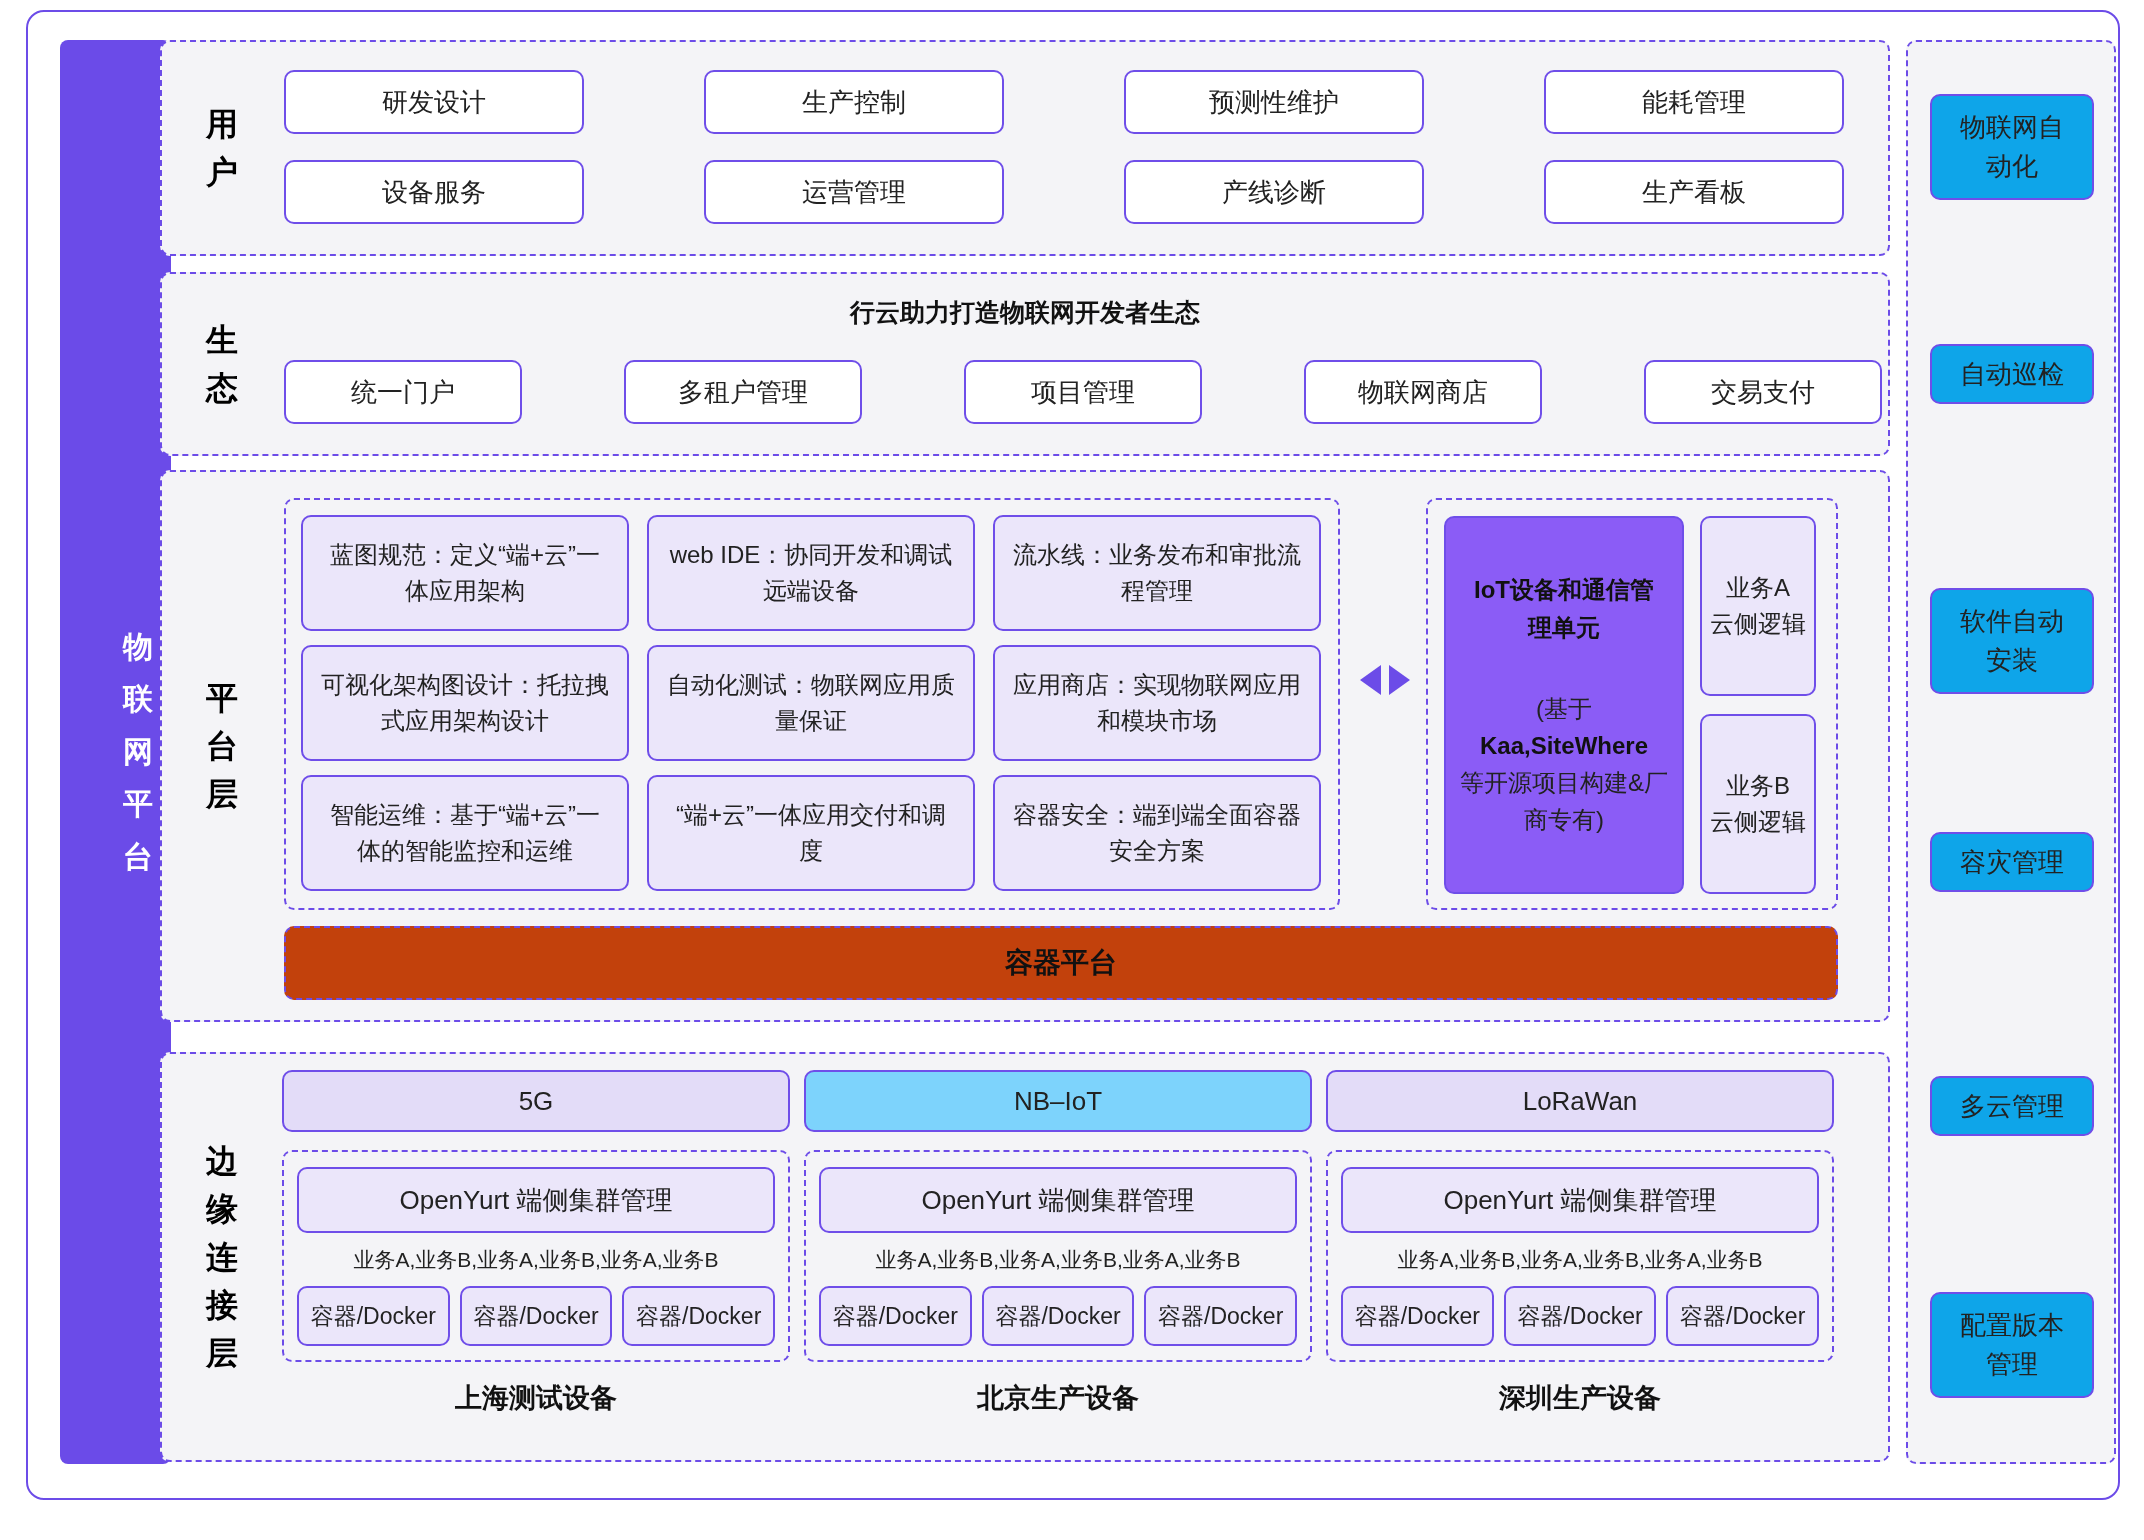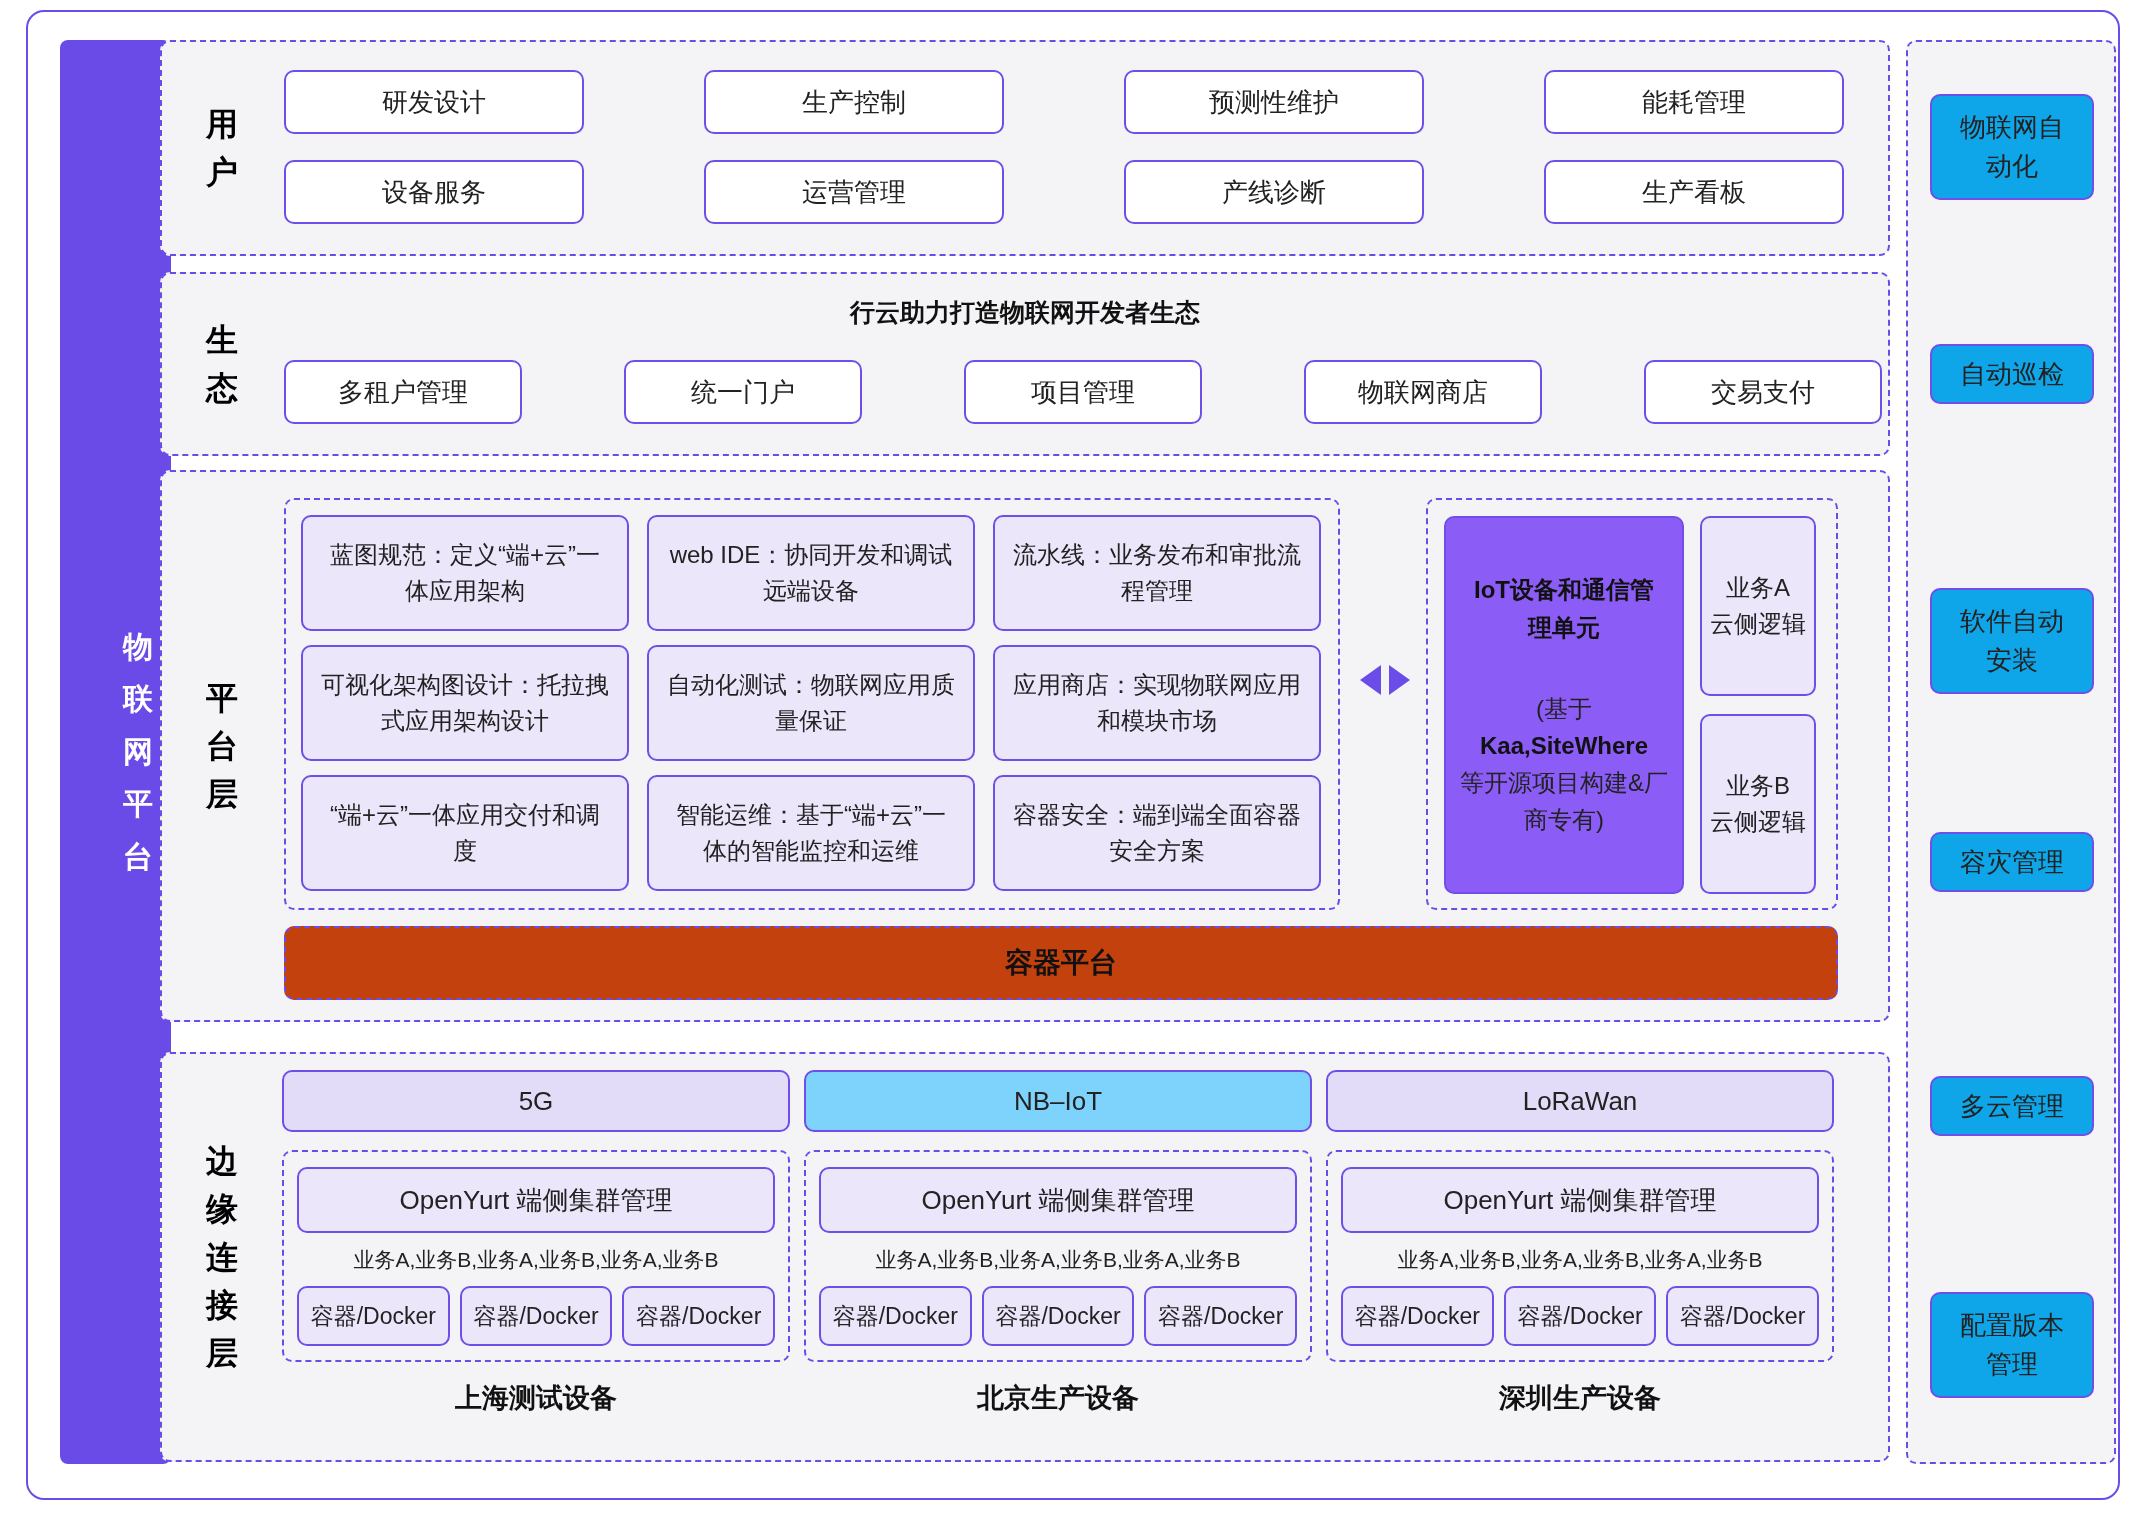--- a/index.html
+++ b/index.html
@@ -105,41 +105,41 @@
       <div class="white-box">运营管理</div>
       <div class="white-box">产线诊断</div>
       <div class="white-box">生产看板</div>
     </div>
   </div>
 
   <div class="section sec-eco">
     <div class="v-label">生态</div>
     <div class="eco-title">行云助力打造物联网开发者生态</div>
     <div class="eco-row">
+      <div class="white-box">统一门户</div>
       <div class="white-box">多租户管理</div>
-      <div class="white-box">统一门户</div>
       <div class="white-box">项目管理</div>
       <div class="white-box">物联网商店</div>
       <div class="white-box">交易支付</div>
     </div>
   </div>
 
   <div class="section sec-platform">
     <div class="v-label">平台层</div>
 
     <div class="sub-dashed pf-left">
       <div class="pf-grid">
         <div class="lav-box">蓝图规范：定义“端+云”一体应用架构</div>
         <div class="lav-box">web IDE：协同开发和调试远端设备</div>
         <div class="lav-box">流水线：业务发布和审批流程管理</div>
         <div class="lav-box">可视化架构图设计：托拉拽式应用架构设计</div>
         <div class="lav-box">自动化测试：物联网应用质量保证</div>
         <div class="lav-box">应用商店：实现物联网应用和模块市场</div>
+        <div class="lav-box">智能运维：基于“端+云”一体的智能监控和运维</div>
         <div class="lav-box">“端+云”一体应用交付和调度</div>
-        <div class="lav-box">智能运维：基于“端+云”一体的智能监控和运维</div>
         <div class="lav-box">容器安全：端到端全面容器安全方案</div>
       </div>
     </div>
 
     <div class="arrows">
       <div class="tri tri-left"></div>
       <div class="tri tri-right"></div>
     </div>
 
     <div class="sub-dashed pf-right">

